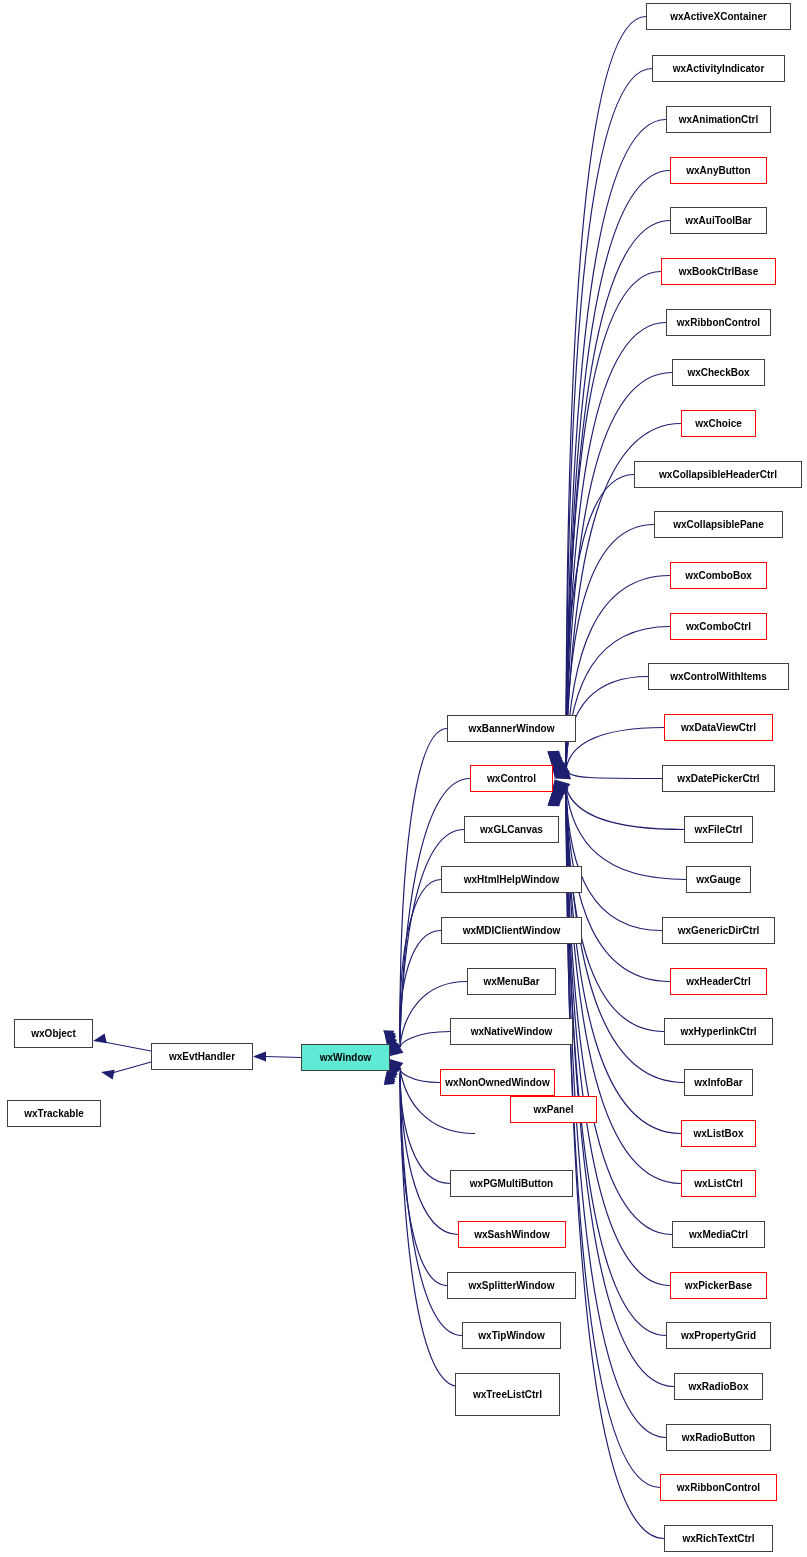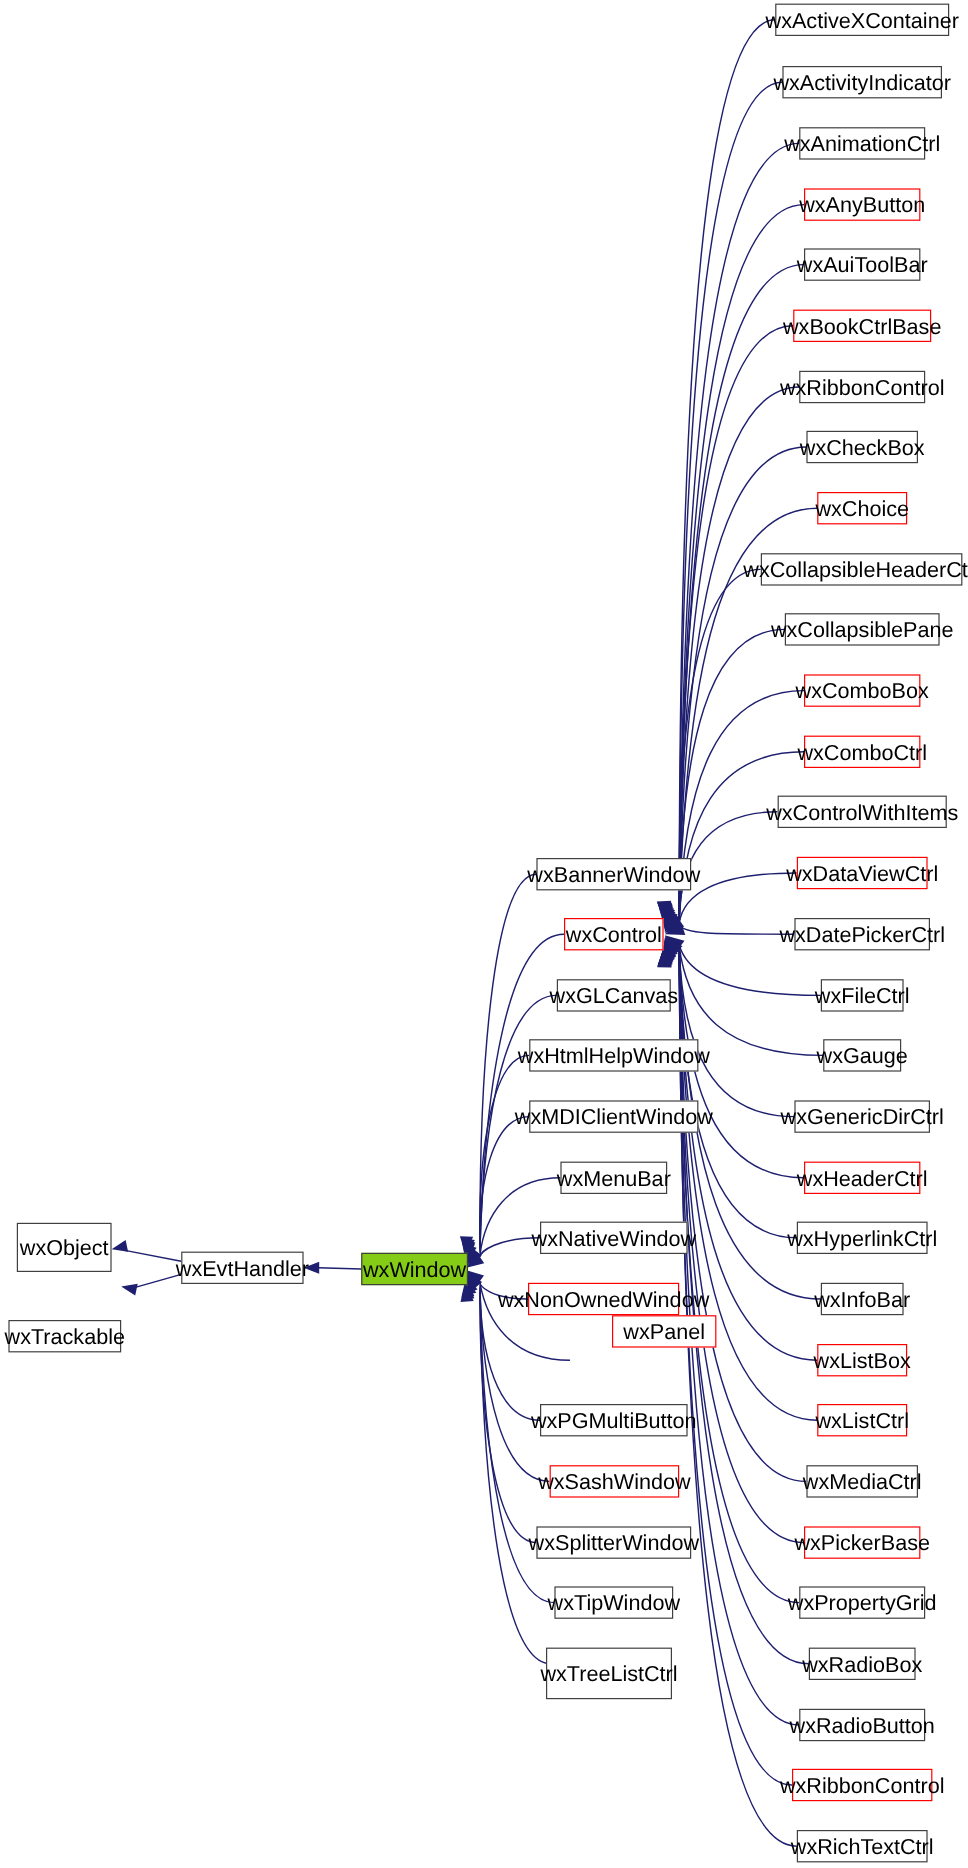--- a/index.html
+++ b/index.html
@@ -2,24 +2,24 @@
 <html><head>
 <meta charset="utf-8">
 <style>
   html,body{margin:0;padding:0;background:#ffffff;}
   body{width:807px;height:1557px;overflow:hidden;
        font-family:"Liberation Sans","DejaVu Sans",sans-serif;}
   #diagram{position:relative;width:807px;height:1557px;background:#fff;}
   svg#edges{position:absolute;left:0;top:0;width:807px;height:1557px;}
   .node{position:absolute;box-sizing:border-box;
         display:flex;align-items:center;justify-content:center;
-        font-size:18px;line-height:1;color:#000;white-space:nowrap;
-        background:#ffffff;border:1px solid #404040;}
+        font-size:10px;line-height:1;color:#000;white-space:nowrap;
+        background:#ffffff;border:1px solid #404040;font-weight:bold;}
   .node.red{border-color:#ff0000;}
-  .node.filled{background:#84cc16;border-color:#404040;}
+  .node.filled{background:#5eead4;border-color:#404040;}
 </style>
 </head>
 <body>
 
 <div id="diagram">
   <svg id="edges" viewBox="0 0 807 1557" xmlns="http://www.w3.org/2000/svg">
       <path d="M 151 1051 L 104 1042" fill="none" stroke="#1f1f70" stroke-width="1.2"></path>
       <polygon points="93,1041 106,1036 106,1046" fill="#1f1f70" transform="rotate(-12 93 1041)"></polygon>
       <path d="M 151 1062 L 112 1073" fill="none" stroke="#1f1f70" stroke-width="1.2"></path>
       <polygon points="101,1072 114,1067 114,1077" fill="#1f1f70" transform="rotate(12 101 1072)"></polygon>
@@ -109,32 +109,32 @@
       <polygon points="554,787.016129032258 570,781.016129032258 570,793.016129032258" fill="#1f1f70" transform="rotate(88.34255319792356 554 787.016129032258)"></polygon>
       <path d="M 674 1386.5 C 597.74 1386.5, 570.68 1158.9903225806452, 566 795.7903225806451" fill="none" stroke="#1f1f70" stroke-width="1.2"></path>
       <polygon points="554,787.7903225806451 570,781.7903225806451 570,793.7903225806451" fill="#1f1f70" transform="rotate(88.55152463818662 554 787.7903225806451)"></polygon>
       <path d="M 666 1437.5 C 594.7 1437.5, 569.4 1190.9045161290323, 566 796.5645161290322" fill="none" stroke="#1f1f70" stroke-width="1.2"></path>
       <polygon points="554,788.5645161290322 570,782.5645161290322 570,794.5645161290322" fill="#1f1f70" transform="rotate(89.95568064784744 554 788.5645161290322)"></polygon>
       <path d="M 660 1487.5 C 592.42 1487.5, 568.44 1222.1987096774194, 566 797.3387096774194" fill="none" stroke="#1f1f70" stroke-width="1.2"></path>
       <polygon points="554,789.3387096774194 570,783.3387096774194 570,795.3387096774194" fill="#1f1f70" transform="rotate(91.01373015127118 554 789.3387096774194)"></polygon>
       <path d="M 664 1538.5 C 593.94 1538.5, 569.08 1254.1129032258063, 566 798.1129032258065" fill="none" stroke="#1f1f70" stroke-width="1.2"></path>
       <polygon points="554,790.1129032258065 570,784.1129032258065 570,796.1129032258065" fill="#1f1f70" transform="rotate(91.27232149818542 554 790.1129032258065)"></polygon>
     </svg>
-<div class="node" style="left: 14px; top: 1019px; width: 79px; height: 41px;">wxObject</div>
+<div class="node" style="left: 14px; top: 1019px; width: 79px; height: 29px;">wxObject</div>
     <div class="node" style="left: 7px; top: 1068px; width: 94px; height: 27px; margin-top: 32px;">wxTrackable</div>
     <div class="node" style="left: 151px; top: 1043px; width: 102px; height: 27px;">wxEvtHandler</div>
     <div class="node filled" style="left: 301px; top: 1044px; width: 89px; height: 27px;">wxWindow</div>
     <div class="node" style="left: 447px; top: 715px; width: 129px; height: 27px;">wxBannerWindow</div>
     <div class="node red" style="left: 470px; top: 765px; width: 83px; height: 27px;">wxControl</div>
     <div class="node" style="left: 464px; top: 816px; width: 95px; height: 27px;">wxGLCanvas</div>
     <div class="node" style="left: 441px; top: 866px; width: 141px; height: 27px;">wxHtmlHelpWindow</div>
     <div class="node" style="left: 441px; top: 917px; width: 141px; height: 27px;">wxMDIClientWindow</div>
     <div class="node" style="left: 467px; top: 968px; width: 89px; height: 27px;">wxMenuBar</div>
     <div class="node" style="left: 450px; top: 1018px; width: 123px; height: 27px;">wxNativeWindow</div>
-    <div class="node red" style="left: 440px; top: 1069px; width: 126px; height: 27px;">wxNonOwnedWindow</div>
+    <div class="node red" style="left: 440px; top: 1069px; width: 115px; height: 27px;">wxNonOwnedWindow</div>
     <div class="node red" style="left: 475px; top: 1096px; width: 87px; height: 27px; margin-left: 35px;">wxPanel</div>
     <div class="node" style="left: 450px; top: 1170px; width: 123px; height: 27px;">wxPGMultiButton</div>
     <div class="node red" style="left: 458px; top: 1221px; width: 108px; height: 27px;">wxSashWindow</div>
     <div class="node" style="left: 447px; top: 1272px; width: 129px; height: 27px;">wxSplitterWindow</div>
     <div class="node" style="left: 462px; top: 1322px; width: 99px; height: 27px;">wxTipWindow</div>
     <div class="node" style="left: 455px; top: 1373px; width: 105px; height: 43px;">wxTreeListCtrl</div>
     <div class="node" style="left: 646px; top: 3px; width: 145px; height: 27px;">wxActiveXContainer</div>
     <div class="node" style="left: 652px; top: 55px; width: 133px; height: 27px;">wxActivityIndicator</div>
     <div class="node" style="left: 666px; top: 106px; width: 105px; height: 27px;">wxAnimationCtrl</div>
     <div class="node red" style="left: 670px; top: 157px; width: 97px; height: 27px;">wxAnyButton</div>

